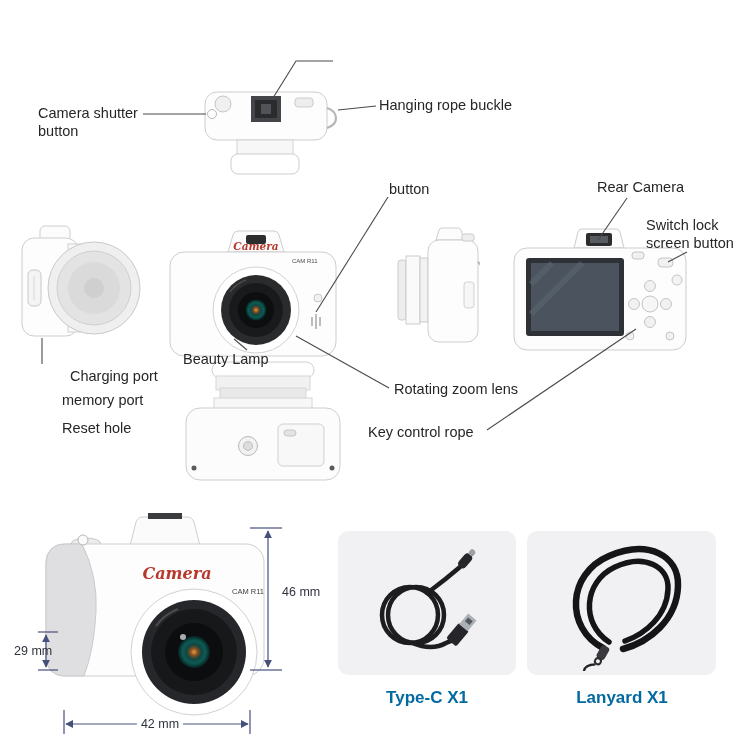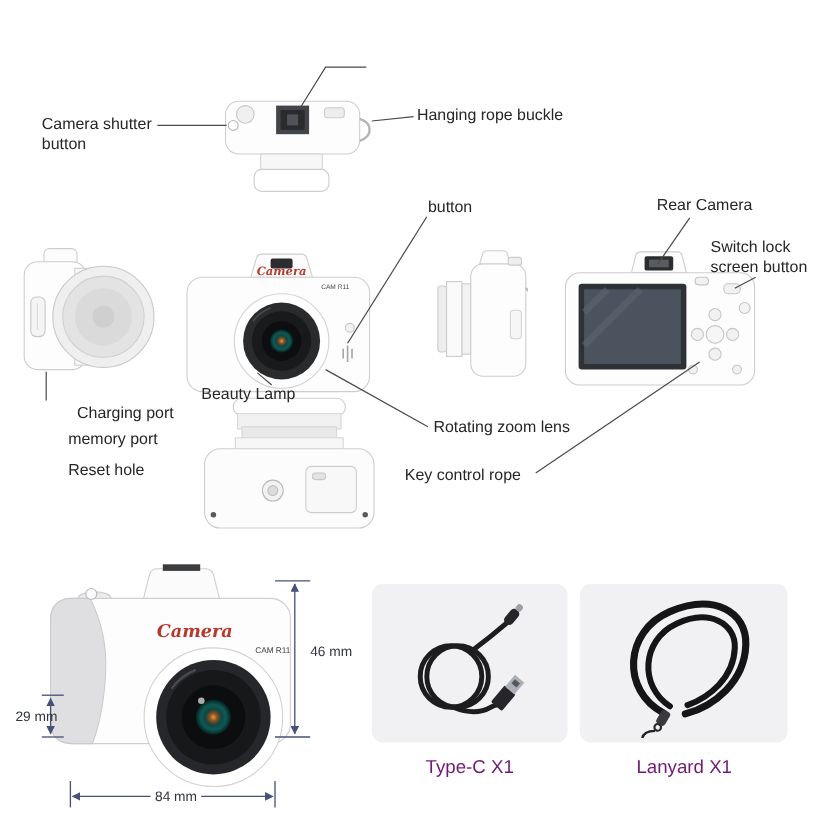--- a/index.html
+++ b/index.html
@@ -4,21 +4,21 @@
 <style>
   html,body{margin:0;padding:0;background:#fff;}
   body{font-family:"Liberation Sans", sans-serif;}
   .stage{position:relative;width:750px;height:750px;background:#ffffff;overflow:hidden;}
   .cam{position:absolute;z-index:2;}
   .overlay{position:absolute;left:0;top:0;z-index:6;pointer-events:none;}
   .label{position:absolute;font-size:14.5px;line-height:1.22;color:#262626;white-space:pre-line;z-index:10;}
   .dim-label{position:absolute;font-size:12.5px;color:#30343f;z-index:10;}
   .dim-label.centered{transform:translateX(-50%);background:#fff;padding:0 4px;}
   .acc-box{position:absolute;background:#f1f1f3;border-radius:10px;display:flex;align-items:center;justify-content:center;z-index:1;}
-  .acc-label{position:absolute;font-size:17px;font-weight:400;color:#701a75;transform:translateX(-50%);z-index:10;}
+  .acc-label{position:absolute;font-size:17px;font-weight:700;color:#0369a1;transform:translateX(-50%);z-index:10;}
 </style>
 </head>
 <body>
 
 <div class="stage">
 
   <div class="label" style="left:379px;top:97px;">Hanging rope buckle</div>
   <div class="label" style="left:38px;top:105px;">Camera shutter
 button</div>
   <div class="label" style="left:389px;top:181px;">button</div>
@@ -27,21 +27,21 @@
 screen button</div>
   <div class="label" style="left:70px;top:368px;">Charging port</div>
   <div class="label" style="left:62px;top:392px;">memory port</div>
   <div class="label" style="left:62px;top:420px;">Reset hole</div>
   <div class="label" style="left:183px;top:351px;text-align:right;">Beauty Lamp</div>
   <div class="label" style="left:394px;top:381px;">Rotating zoom lens</div>
   <div class="label" style="left:368px;top:424px;">Key control rope</div>
 
   <div class="dim-label" style="left:282px;top:585px;">46 mm</div>
   <div class="dim-label" style="left:14px;top:644px;">29 mm</div>
-  <div class="dim-label centered" style="left:160px;top:717px;">84 mm</div>
+  <div class="dim-label centered" style="left:160px;top:717px;">42 mm</div>
 
   <div class="acc-box" style="left:338px;top:531px;width:178px;height:144px;">
     <svg width="134" height="124" viewBox="0 0 134 124">
       <g fill="none" stroke="#1d1d1f" stroke-width="4.5" stroke-linecap="round">
         <circle cx="50" cy="74" r="28"></circle>
         <circle cx="56" cy="74" r="28"></circle>
         <path d="M70 50 Q 86 38 100 26"></path>
         <path d="M52 102 Q 72 110 86 102 Q 92 99 94 100"></path>
       </g>
       <g transform="translate(100,26) rotate(40)">

